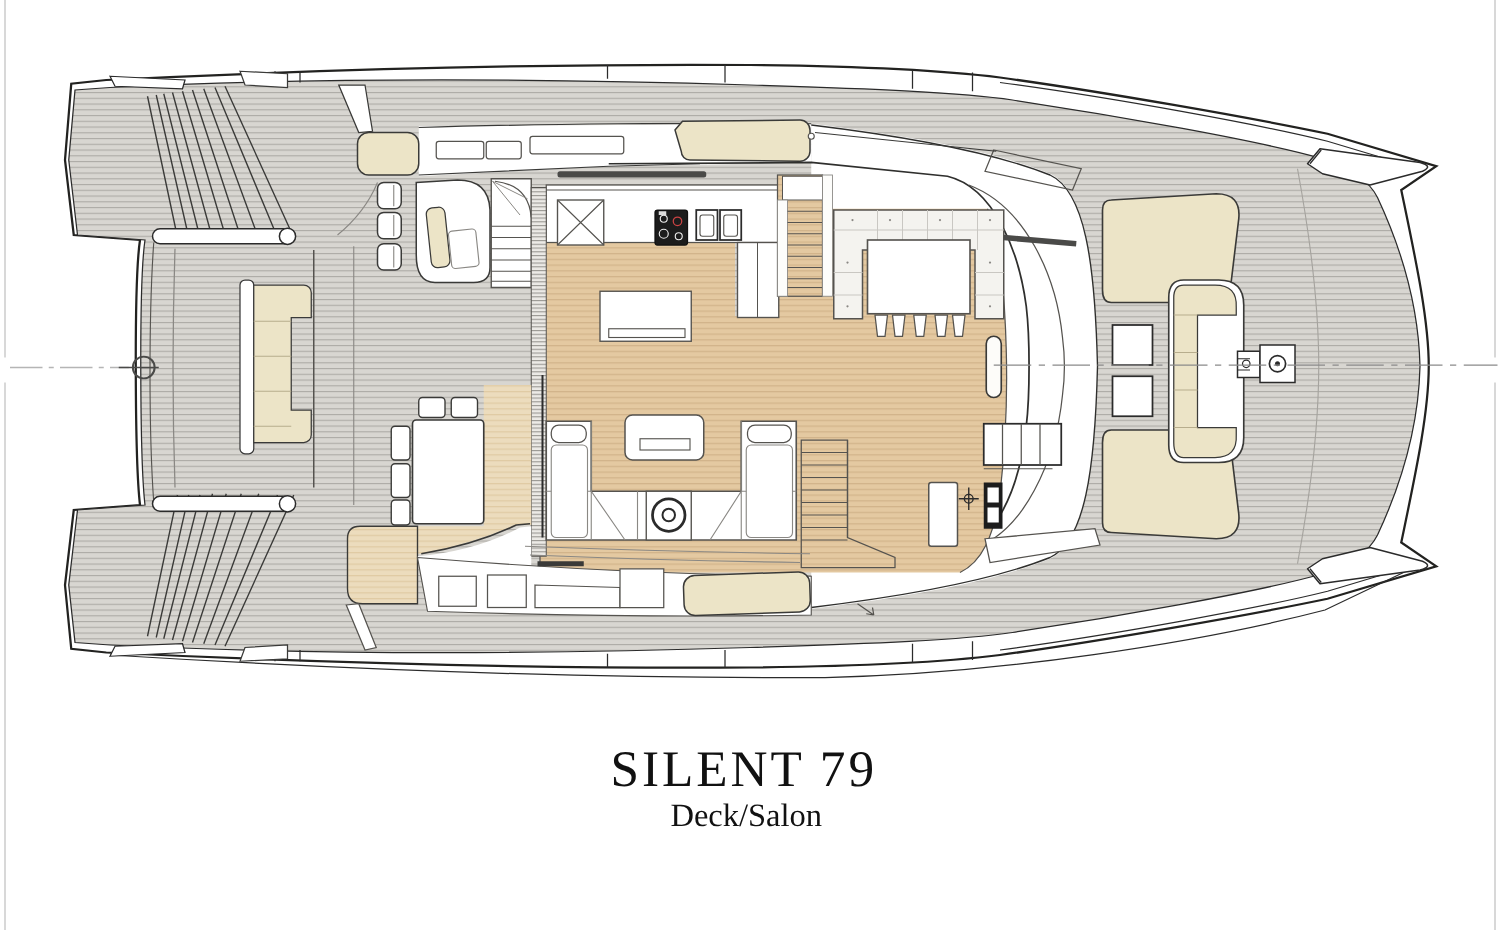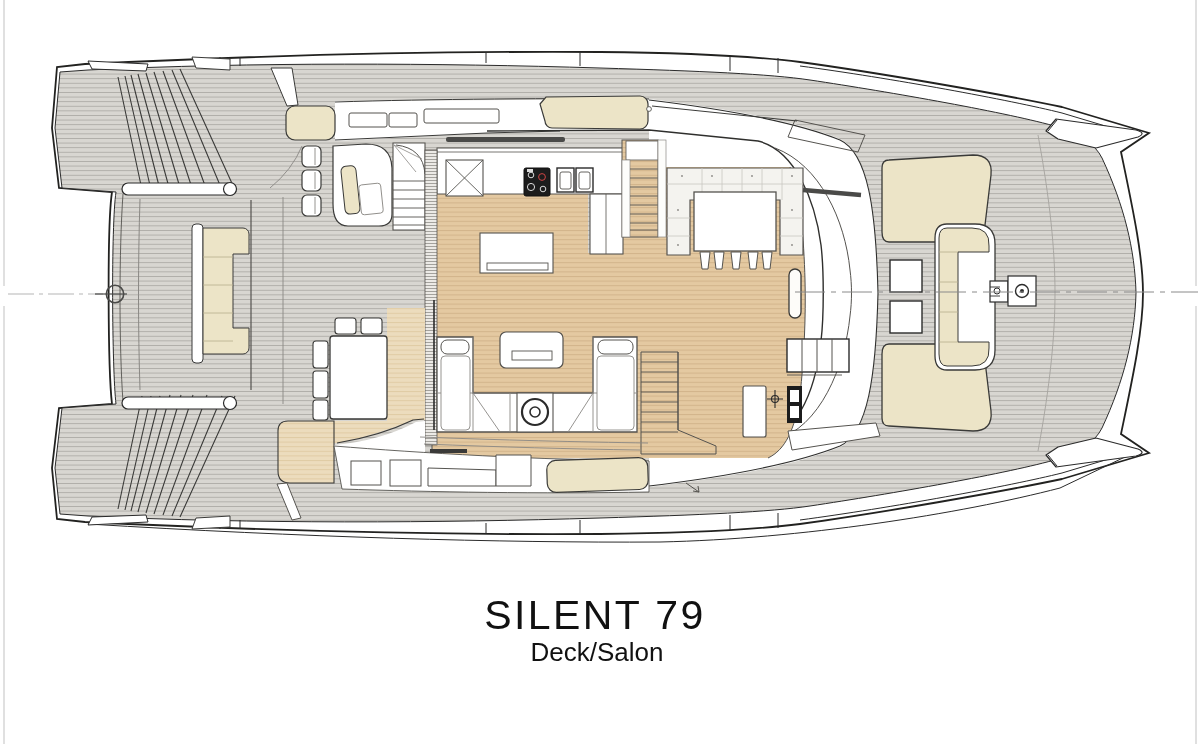--- a/index.html
+++ b/index.html
@@ -1,17 +1,17 @@
 <!DOCTYPE html>
 <html><head>
 <meta charset="utf-8">
 <style>
   html,body{margin:0;padding:0;background:#ffffff;}
   .page{position:relative;width:1200px;height:744px;background:#fff;overflow:hidden;
-        font-family:Liberation Sans, sans-serif;}
+        font-family:Liberation Serif, serif;}
   svg{display:block;}
 </style>
 </head>
 <body>
 <div class="page">
 <svg width="1200" height="744" viewBox="0 0 1200 744">
 <defs>
   <pattern id="deck" width="8" height="4.6" patternUnits="userSpaceOnUse">
     <rect width="8" height="4.6" fill="#d8d6d1"></rect>
     <rect y="0" width="8" height="0.9" fill="#aeaca7"></rect>

